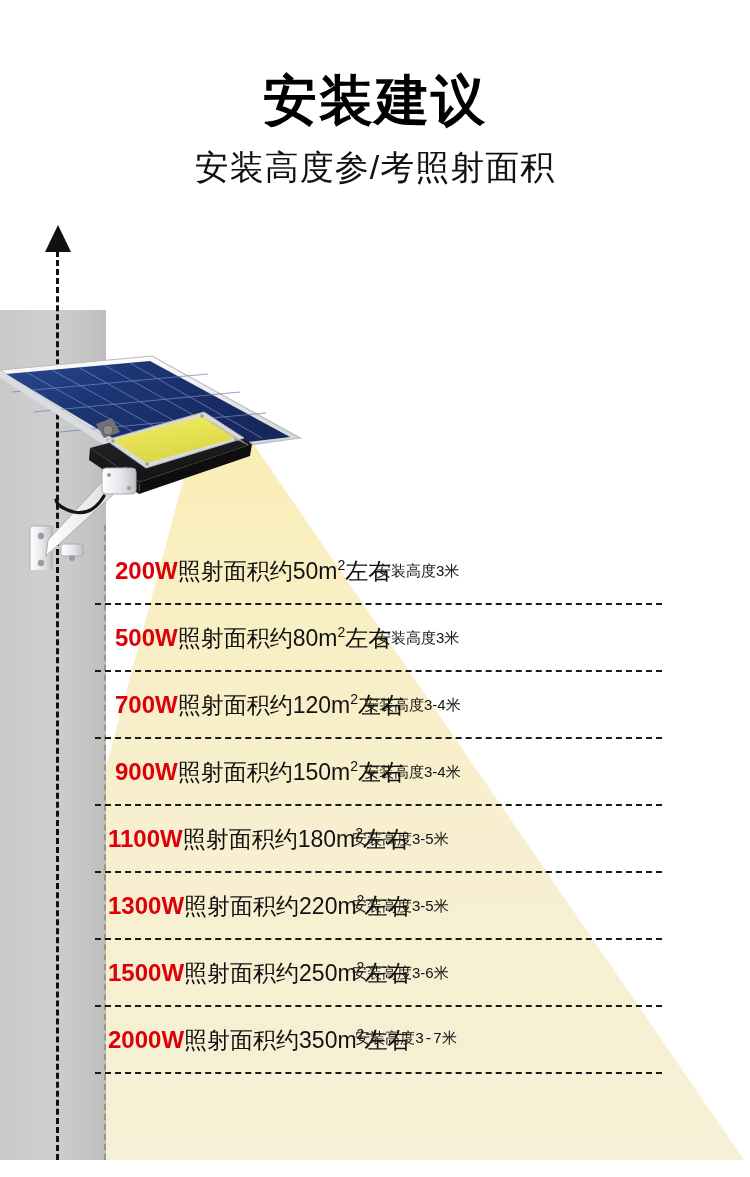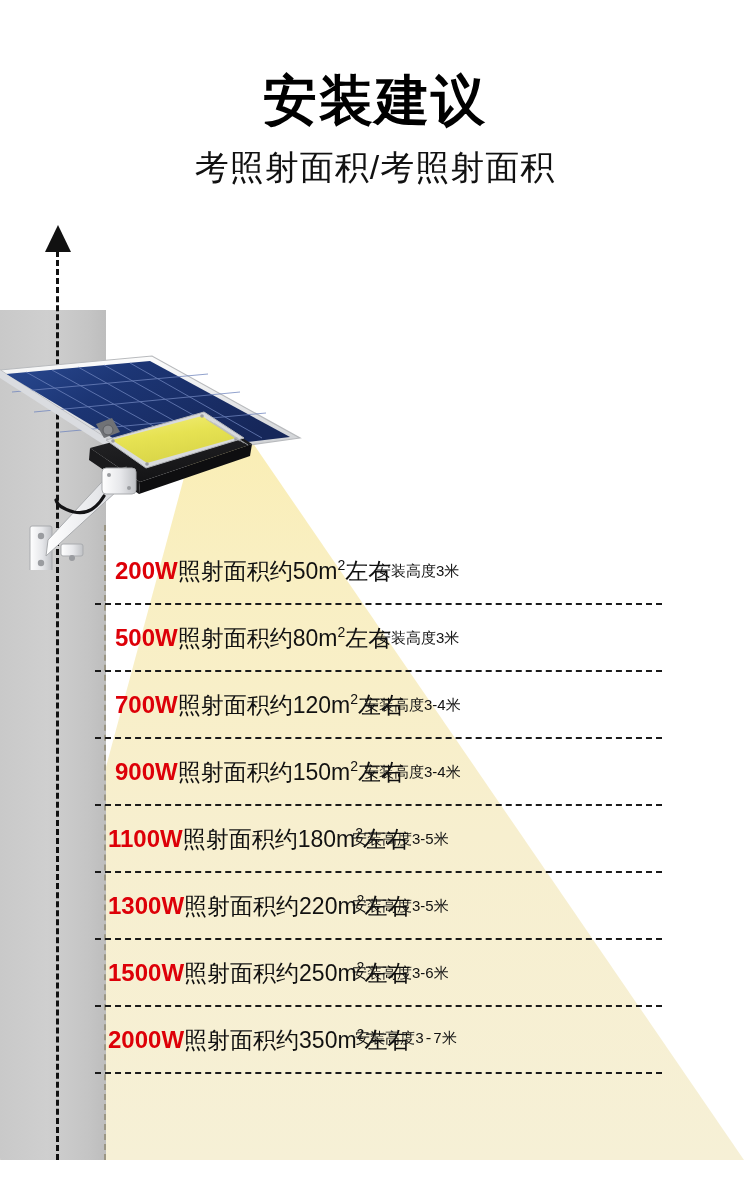--- a/index.html
+++ b/index.html
@@ -151,21 +151,21 @@
   .row.r4 .cell-spec, .row.r5 .cell-spec,
   .row.r6 .cell-spec, .row.r7 .cell-spec { padding-left:108px; }
 </style>
 </head>
 <body>
 
 <div id="page">
 
   <div class="header">
     <div class="title">安装建议</div>
-    <div class="subtitle">考照射面积/考照射面积</div>
+    <div class="subtitle">安装高度参/考照射面积</div>
   </div>
 
   <div class="scene">
 
     <svg class="cone-layer" viewBox="0 0 750 935" preserveAspectRatio="none">
       <defs>
         <linearGradient id="coneGrad" x1="0" y1="0" x2="0" y2="1">
           <stop offset="0%" stop-color="#faeeb4"></stop>
           <stop offset="18%" stop-color="#f9efc2"></stop>
           <stop offset="55%" stop-color="#f7efcf"></stop>

